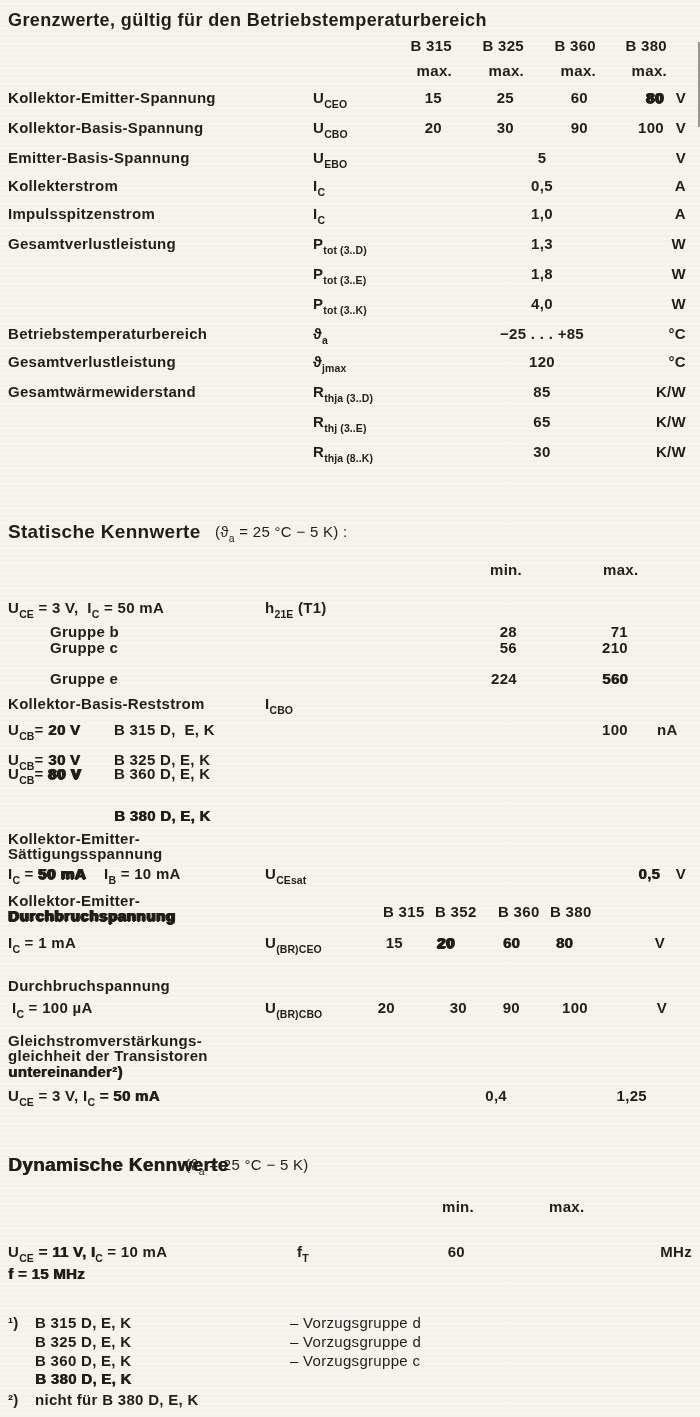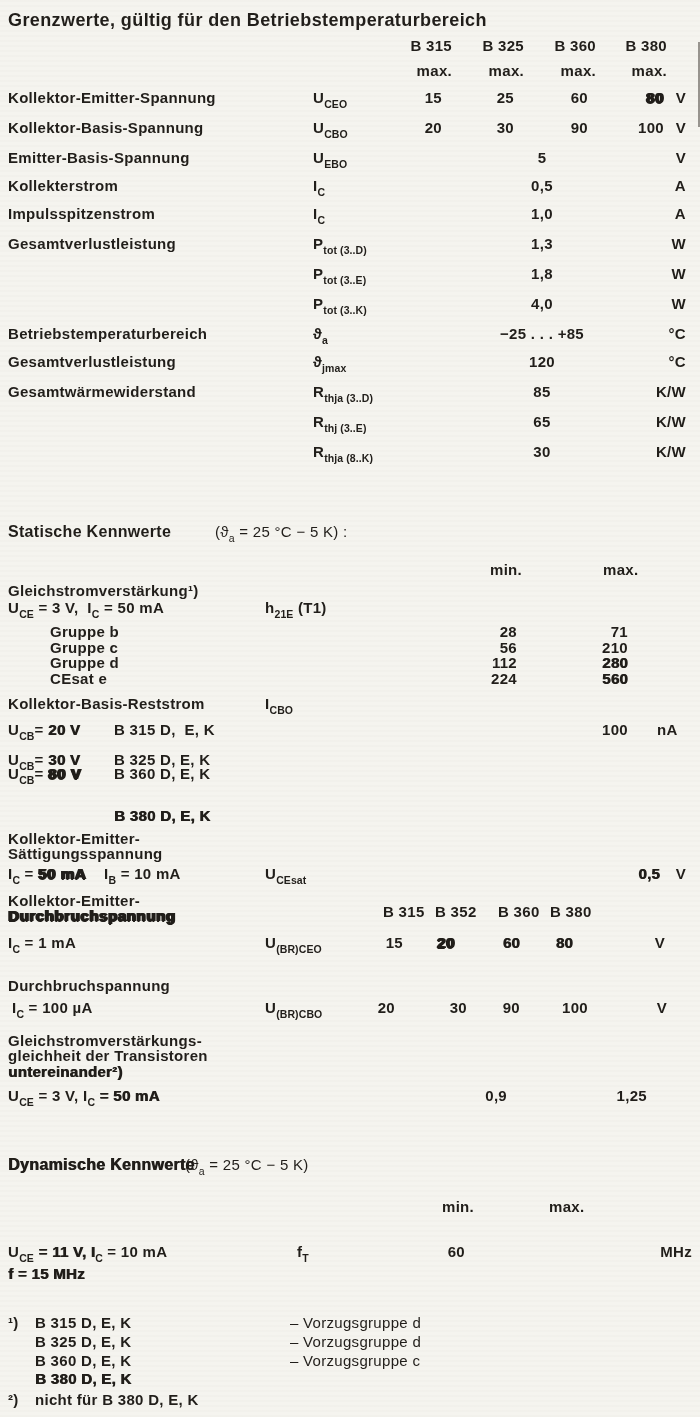--- a/index.html
+++ b/index.html
@@ -7,21 +7,21 @@
     position:relative;width:700px;height:1417px;margin:0 auto;
     background:#f5f4ef;
     background-image:repeating-linear-gradient(0deg, rgba(120,112,100,0.025) 0 2px, transparent 2px 5px);
     font-family:"Liberation Sans","DejaVu Sans",sans-serif;
     color:#211e1a;overflow:hidden;
   }
   .row{position:absolute;left:0;width:700px;height:20px;}
   .tx{position:absolute;font-size:15px;font-weight:700;letter-spacing:.3px;line-height:20px;white-space:pre;}
   .rg{font-weight:400;}
   .hd{font-size:18px;letter-spacing:.4px;}
-  .hd2{font-size:16px;}
+  .hd2{font-size:19px;}
   .sb{font-size:10.5px;position:relative;top:4.5px;letter-spacing:.1px;}
   .sm{text-shadow:.7px 0 currentColor;}
   .sm2{text-shadow:1.2px 0 currentColor,-.8px 0 currentColor,0 .6px currentColor;letter-spacing:.6px;}
   .ra{text-align:right;}
   .ct{text-align:center;}
   
   .lab{left:8px;} .sym{left:313px;}
   .h1{left:395px;width:57px}.h2{left:467px;width:57px}.h3{left:539px;width:57px}.h4{left:601px;width:66px}
   .c1{left:390px;width:52px}.c2{left:462px;width:52px}.c3{left:536px;width:52px}.c4{left:598px;width:66px}
   .un{left:620px;width:66px}
@@ -164,45 +164,37 @@
   <div class="row" style="top:522px">
     <span class="tx lab hd2">Statische Kennwerte</span>
     <span class="tx rg" style="left:215px"><span>(ϑ</span><span class="sb">a</span><span> = 25 °C − 5 K) :</span></span>
   </div>
 
   <div class="row" style="top:560px">
     <span class="tx smin">min.</span>
     <span class="tx smax">max.</span>
   </div>
 
-  <div class="row" style="top:581px">
-    <span class="tx lab">Gleichstromverstärkung¹)</span>
-  </div>
   <div class="row" style="top:598px">
     <span class="tx lab"><span>U</span><span class="sb">CE</span><span> = 3 V,  I</span><span class="sb">C</span><span> = 50 mA</span></span>
     <span class="tx sym2"><span>h</span><span class="sb">21E</span><span> (T1)</span></span>
   </div>
 
   <div class="row" style="top:622px">
     <span class="tx g">Gruppe b</span>
     <span class="tx gmin ra">28</span>
     <span class="tx gmax ra">71</span>
   </div>
   <div class="row" style="top:638px">
     <span class="tx g">Gruppe c</span>
     <span class="tx gmin ra">56</span>
     <span class="tx gmax ra">210</span>
   </div>
-  <div class="row" style="top:653px">
-    <span class="tx g">Gruppe d</span>
-    <span class="tx gmin ra">112</span>
-    <span class="tx gmax ra sm">280</span>
-  </div>
   <div class="row" style="top:669px">
-    <span class="tx g">CEsat e</span>
+    <span class="tx g">Gruppe e</span>
     <span class="tx gmin ra">224</span>
     <span class="tx gmax ra sm">560</span>
   </div>
 
   <div class="row" style="top:694px">
     <span class="tx lab">Kollektor-Basis-Reststrom</span>
     <span class="tx sym2"><span>I</span><span class="sb">CBO</span></span>
   </div>
 
   <div class="row" style="top:720px">
@@ -275,21 +267,21 @@
     <span class="tx lab">Gleichstromverstärkungs-</span>
   </div>
   <div class="row" style="top:1046px">
     <span class="tx lab">gleichheit der Transistoren</span>
   </div>
   <div class="row" style="top:1062px">
     <span class="tx lab sm">untereinander²)</span>
   </div>
   <div class="row" style="top:1086px">
     <span class="tx lab"><span>U</span><span class="sb">CE</span><span> = 3 V, I</span><span class="sb">C</span><span class="sm"> = 50 mA</span></span>
-    <span class="tx mmin ra">0,9</span>
+    <span class="tx mmin ra">0,4</span>
     <span class="tx mmax ra">1,25</span>
   </div>
 
   <div class="row" style="top:1155px">
     <span class="tx lab hd2 sm">Dynamische Kennwerte</span>
     <span class="tx rg" style="left:185px"><span>(ϑ</span><span class="sb">a</span><span> = 25 °C − 5 K)</span></span>
   </div>
 
   <div class="row" style="top:1197px">
     <span class="tx dmin">min.</span>

